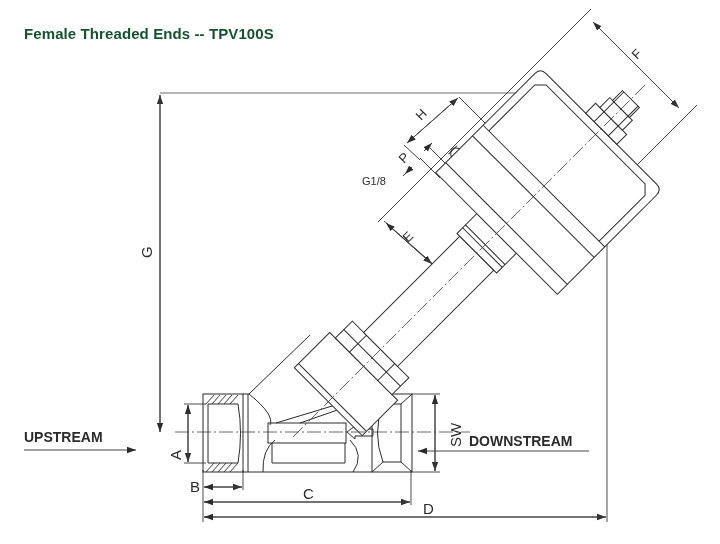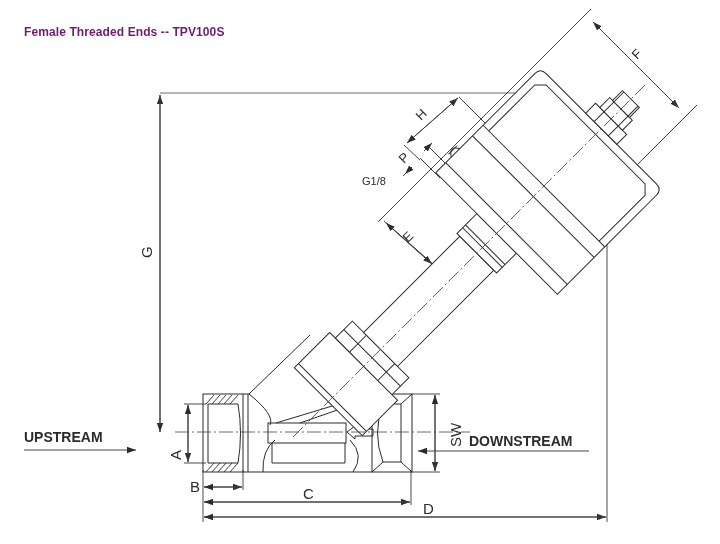--- a/index.html
+++ b/index.html
@@ -1,20 +1,20 @@
 <!DOCTYPE html>
 <html><head>
   <meta charset="utf-8">
   <style>
     html, body { margin: 0; padding: 0; background: #ffffff; }
     body { width: 720px; height: 544px; position: relative; overflow: hidden; }
     .title {
       position: absolute; left: 24px; top: 25px;
       font-family: "Liberation Sans", sans-serif; font-weight: bold;
-      font-size: 12px; color: #701a75; letter-spacing: 0.1px;
+      font-size: 15px; color: #14532d; letter-spacing: 0.1px;
     }
     svg { position: absolute; left: 0; top: 0; }
     .ln { stroke: #2b2b2b; stroke-width: 1; fill: none; }
     .lnw { stroke: #2b2b2b; stroke-width: 1; fill: #ffffff; }
     .dim { stroke: #444; stroke-width: 1; fill: none; }
     .ext { stroke: #6a6a6a; stroke-width: 1.2; fill: none; }
     .cl { stroke: #444; stroke-width: 0.8; fill: none; stroke-dasharray: 14 3 2 3; }
     .hatch { stroke: #2b2b2b; stroke-width: 0.9; }
     .lbl { font-family: "Liberation Sans", sans-serif; font-size: 15px; fill: #2b2b2b; }
     .lbls { font-family: "Liberation Sans", sans-serif; font-size: 11px; fill: #2b2b2b; }

